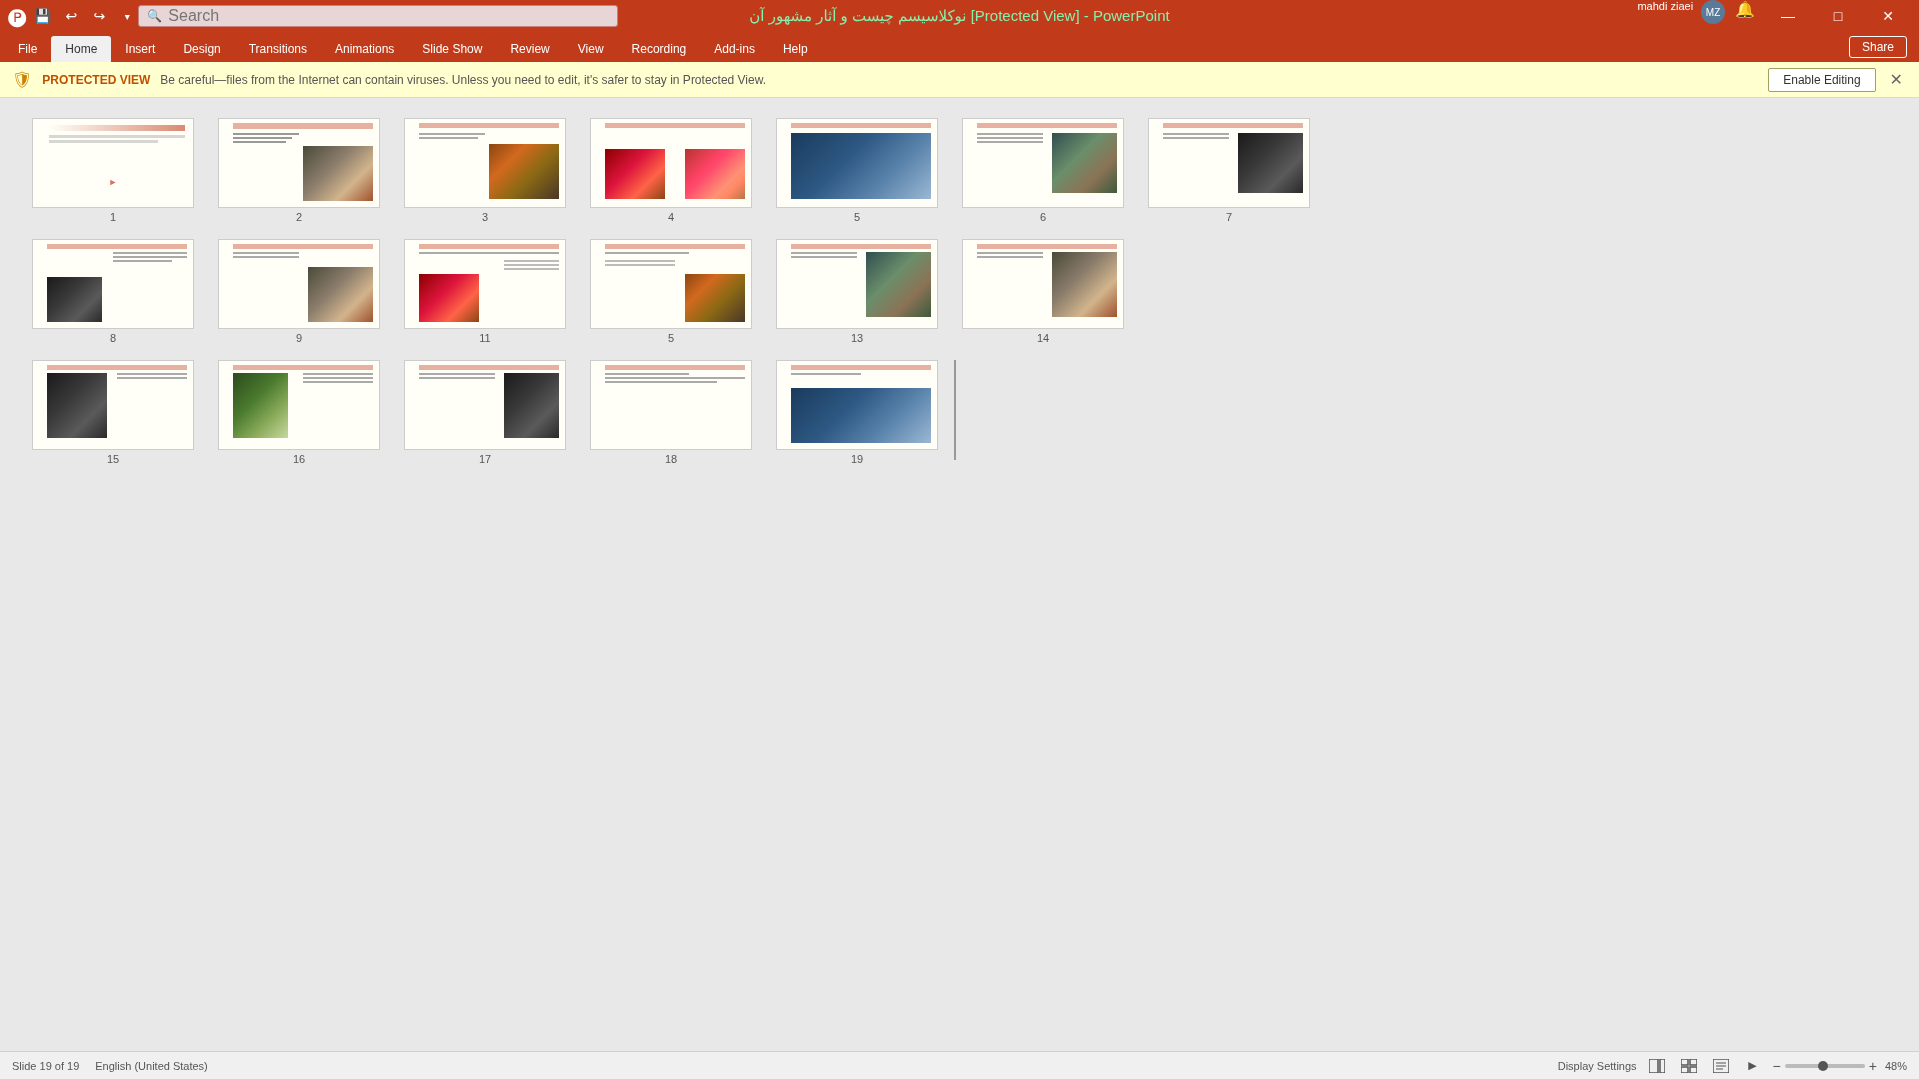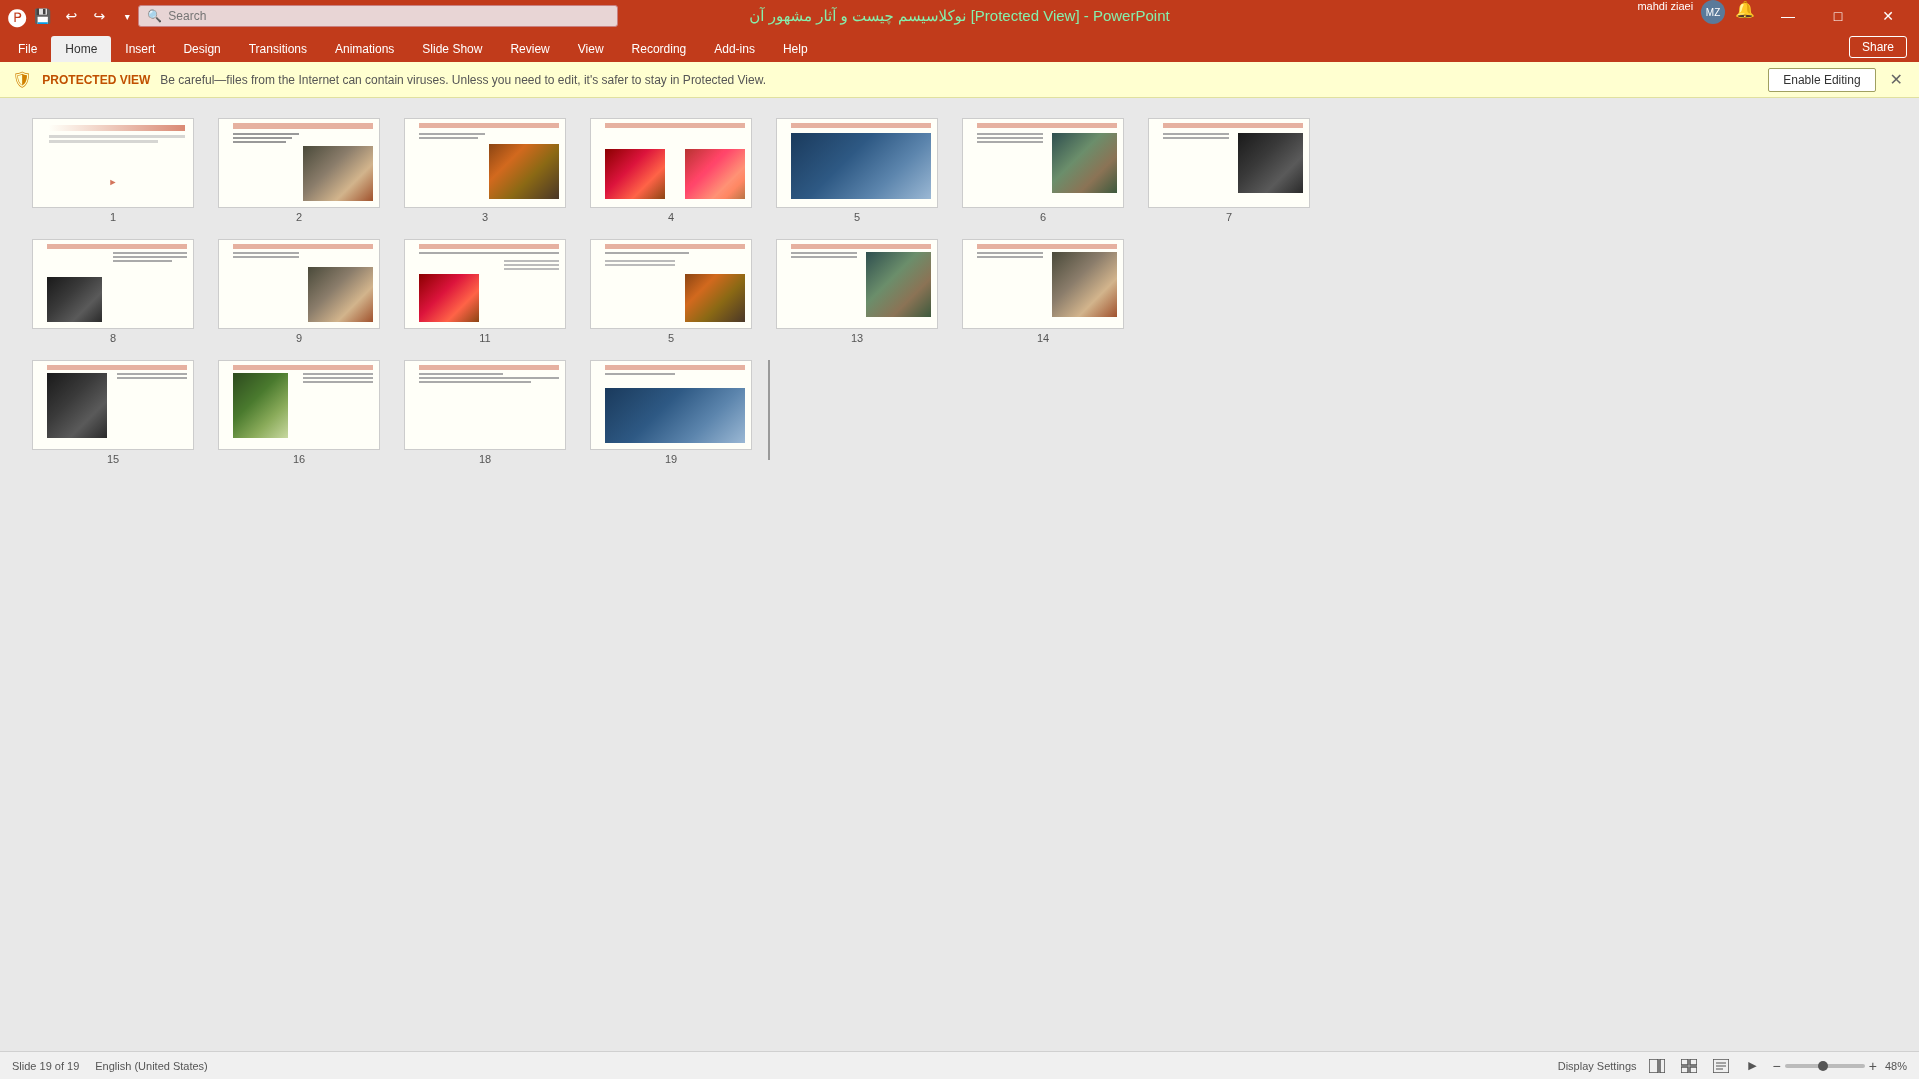--- a/index.html
+++ b/index.html
@@ -29,21 +29,21 @@
       border: 1px solid #c98080;
       border-radius: 3px;
       height: 22px;
       width: 480px;
       display: flex;
       align-items: center;
       padding: 0 8px;
       gap: 6px;
       color: #555;
     }
-    .search-bar input { background: transparent; border: none; outline: none; font-size: 12px; color: #15803d; flex: 1; }
+    .search-bar input { background: transparent; border: none; outline: none; font-size: 16px; color: #15803d; flex: 1; }
 
     
     .ribbon-tabs {
       height: 30px;
       background: #c13b1b;
       display: flex;
       align-items: flex-end;
       padding: 0 4px;
     }
     .ribbon-tab {
@@ -482,20 +482,34 @@
           <div style="position:absolute;right:6px;top:12px;width:70px;">
             <div style="height:2px;background:#aaa;margin-bottom:2px;"></div>
             <div style="height:2px;background:#aaa;margin-bottom:2px;"></div>
             <div style="height:2px;background:#aaa;margin-bottom:2px;"></div>
           </div>
         </div>
       </div>
       <div class="slide-number">16</div>
     </div>
 
+    <div class="slide-container">
+      <div class="slide-thumb">
+        <div class="red-marker"></div>
+        <div class="slide-inner">
+          <div style="position:absolute;top:4px;right:6px;left:14px;height:5px;background:#c13b1b;opacity:0.4;"></div>
+          <div class="img-dark" style="position:absolute;right:6px;top:12px;width:55px;height:65px;"></div>
+          <div style="position:absolute;left:14px;top:12px;right:70px;">
+            <div style="height:2px;background:#aaa;margin-bottom:2px;"></div>
+            <div style="height:2px;background:#aaa;margin-bottom:2px;"></div>
+          </div>
+        </div>
+      </div>
+      <div class="slide-number">17</div>
+    </div>
 
     <div class="slide-container">
       <div class="slide-thumb">
         <div class="red-marker"></div>
         <div class="slide-inner">
           <div style="position:absolute;top:4px;right:6px;left:14px;height:5px;background:#c13b1b;opacity:0.4;"></div>
           <div style="position:absolute;top:12px;right:6px;left:14px;">
             <div style="height:2px;background:#aaa;margin-bottom:2px;width:60%;"></div>
             <div style="height:2px;background:#aaa;margin-bottom:2px;"></div>
             <div style="height:2px;background:#aaa;margin-bottom:2px;width:80%;"></div>

